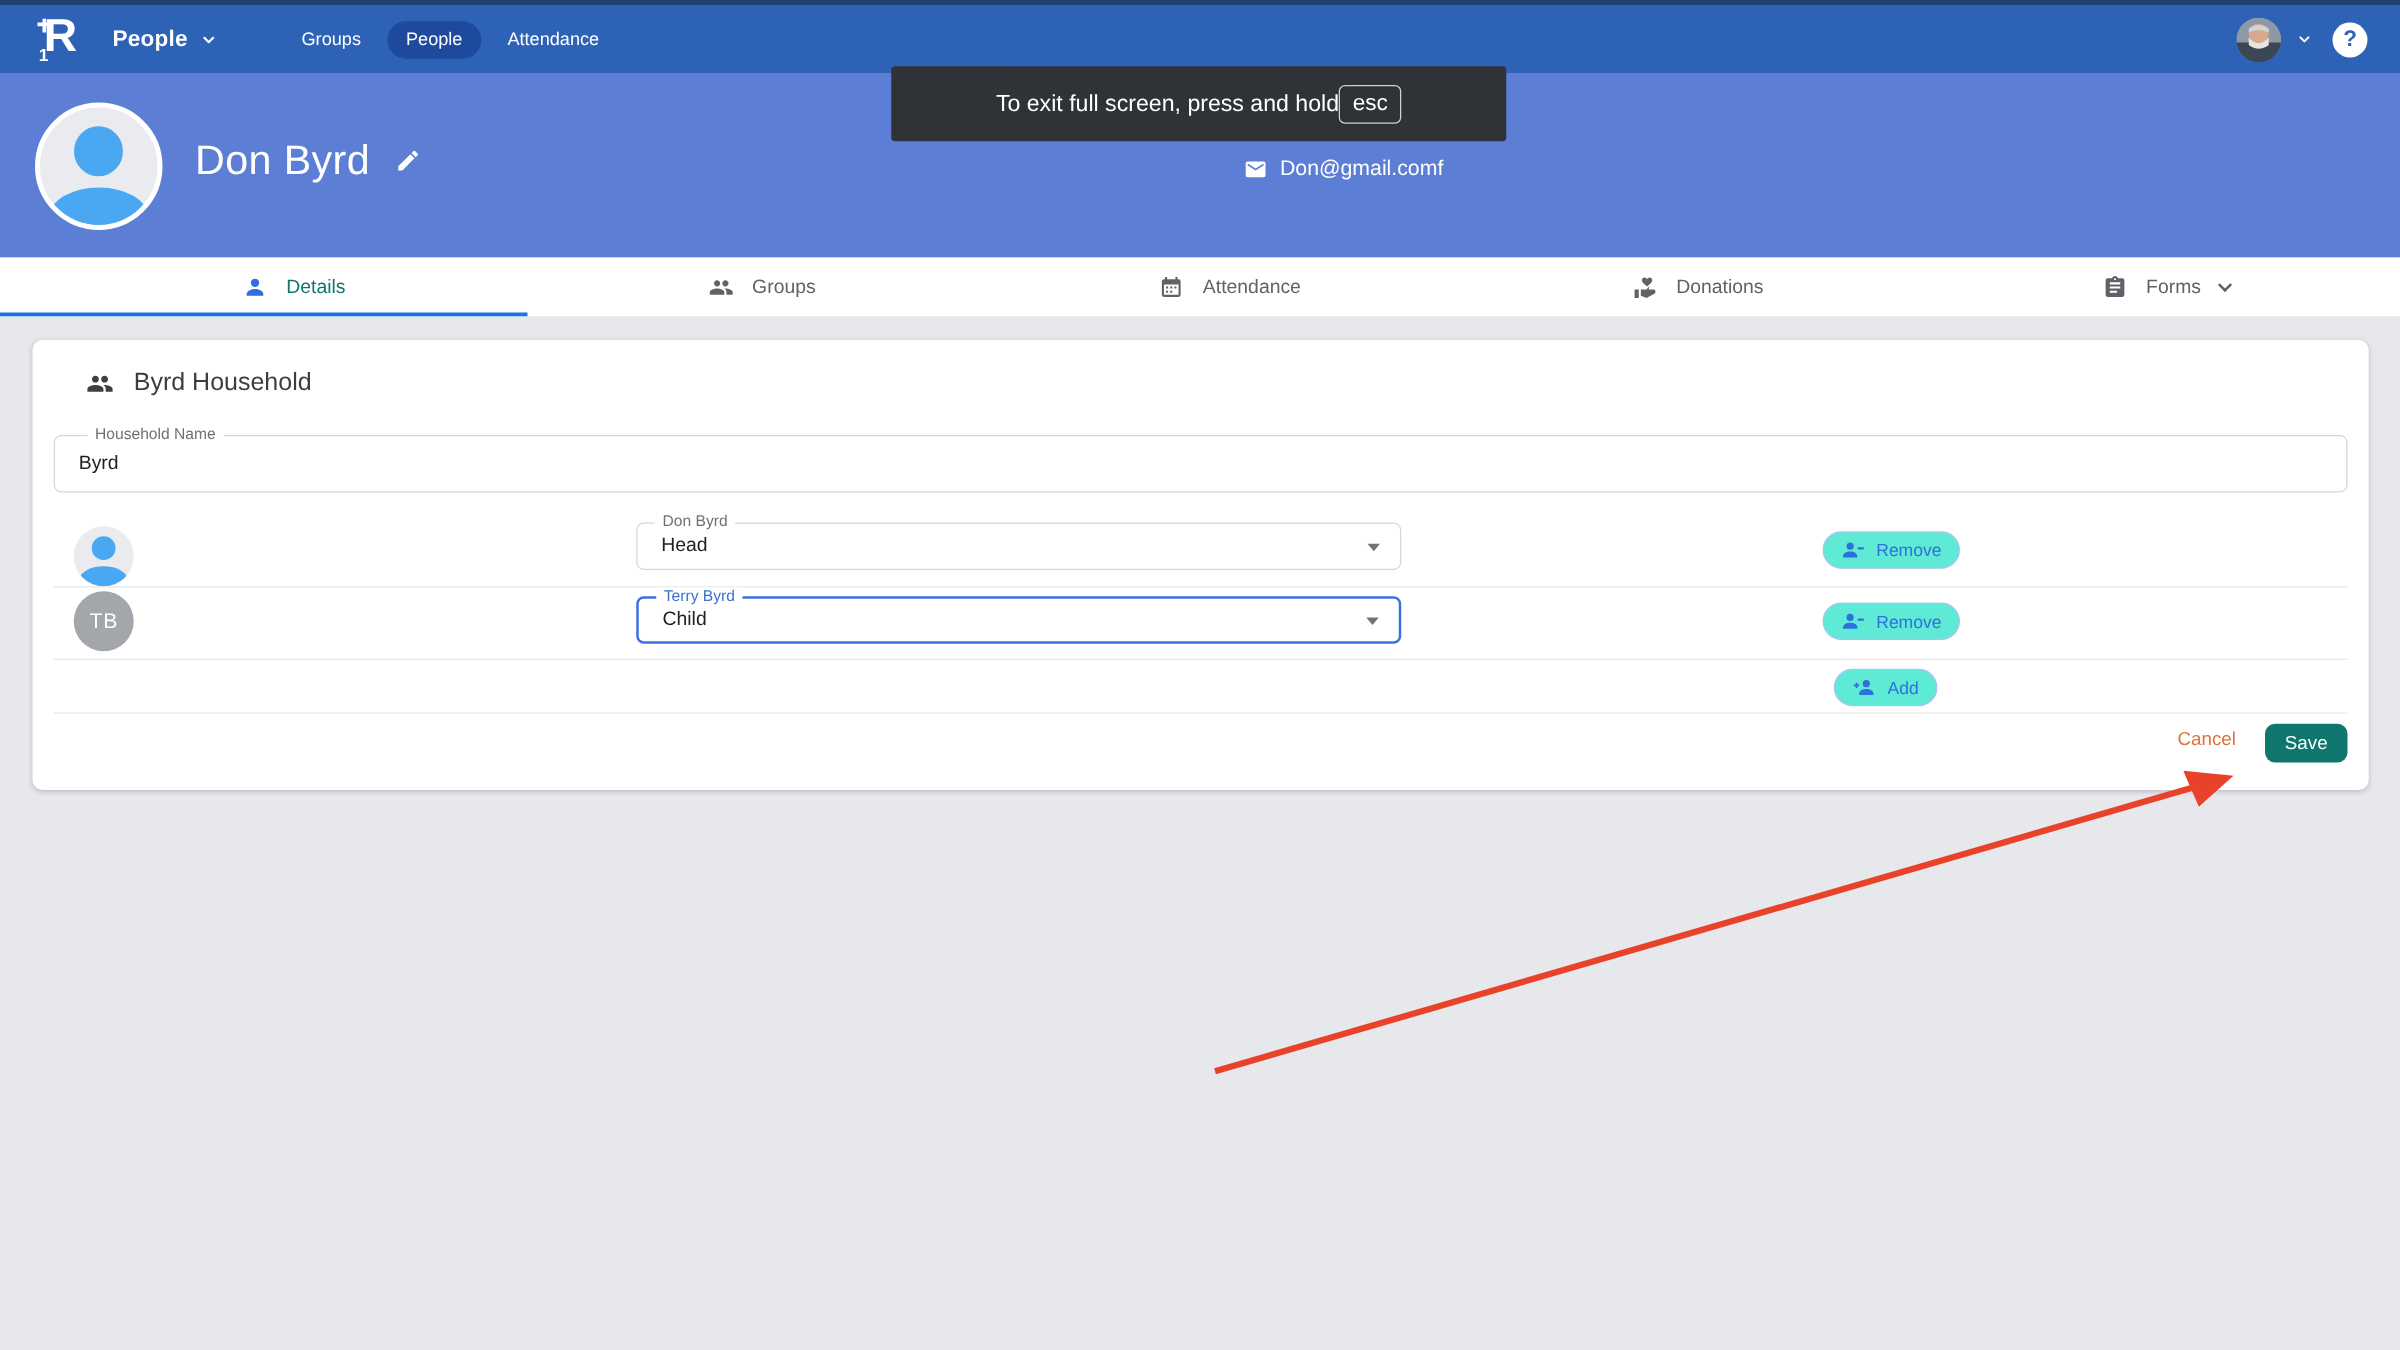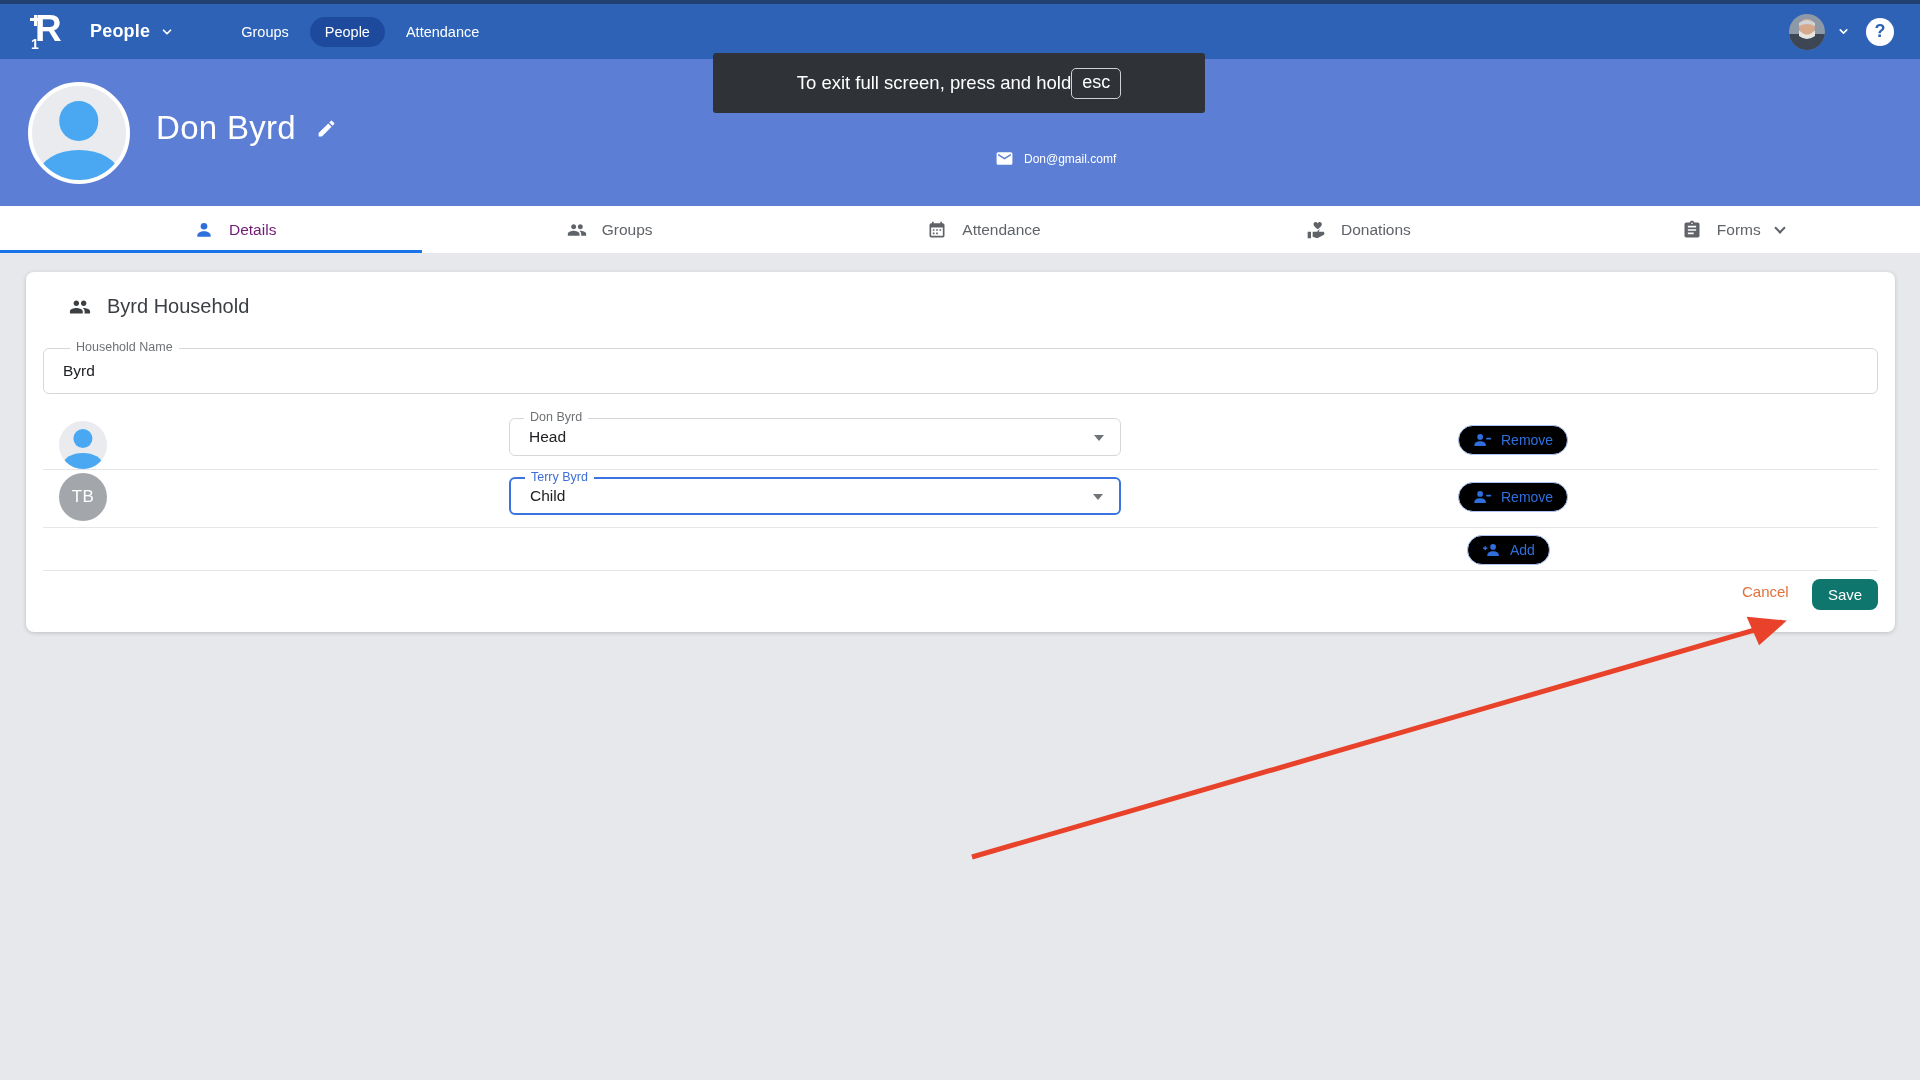--- a/index.html
+++ b/index.html
@@ -37,29 +37,29 @@
   .big-avatar { position:absolute; left:28px; top:23px; width:102px; height:102px; border-radius:50%;
                 background:#e9ebee; border:4px solid #fff; overflow:hidden; }
   .silhouette { position:relative; width:100%; height:100%; }
   .silhouette .head { position:absolute; left:50%; transform:translateX(-50%); border-radius:50%; background:#49a8f1; }
   .silhouette .body { position:absolute; left:50%; transform:translateX(-50%); border-radius:50% 50% 0 0; background:#49a8f1; }
   .big-avatar .head { top:16%; width:42%; height:42%; }
   .big-avatar .body { top:68%; width:84%; height:50%; }
   .person-name { position:absolute; left:156px; top:50px; font-size:33px; font-weight:500; letter-spacing:.3px;
                  display:flex; align-items:center; gap:20px; }
   .person-name svg { width:21px; height:21px; fill:#fff; cursor:pointer; }
-  .email-row { position:absolute; left:995px; top:66px; display:flex; align-items:center; gap:10px; font-size:12px;margin-top:24px; }
+  .email-row { position:absolute; left:995px; top:66px; display:flex; align-items:center; gap:10px; font-size:17px; }
   .email-row svg { width:19px; height:19px; fill:#fff; }
 
   
   .tabbar { position:absolute; left:0; top:206px; width:1920px; height:47px; background:#fff; display:flex; }
   .tab { flex:1; display:flex; align-items:center; justify-content:center; gap:15px; position:relative;
          font-size:15.5px; font-weight:500; color:#5f6368; cursor:pointer; }
   .tab svg { width:20px; height:20px; fill:#5f6368; }
-  .tab.active { color:#701a75;padding-left:48px; }
+  .tab.active { color:#0f766e;padding-left:48px; }
   .tab.active svg { fill:#2e6edd; }
   .tab.active::after { content:""; position:absolute; left:0; right:0; bottom:0; height:3px; background:#1a73e8; }
   .tab .caret { border:solid #5f6368; border-width:0 2px 2px 0; padding:3px; transform:rotate(45deg); margin-top:-4px; }
 
   
   .card { position:absolute; left:26px; top:272px; width:1869px; height:360px; background:#fff;
           border-radius:8px; box-shadow:0 1px 4px rgba(0,0,0,.18); }
   .card-title { position:absolute; left:43px; top:23px; display:flex; align-items:center; gap:16px;
                 font-size:20px; font-weight:500; color:#3a3e43; }
   .card-title svg { width:22px; height:22px; fill:#3c4043; }
@@ -80,21 +80,21 @@
   .select.focused .flabel { color:#3d6fd7; font-weight:500; }
 
   .row-avatar { position:absolute; left:33px; width:48px; height:48px; border-radius:50%; overflow:hidden; background:#e9ebee; }
   .row-avatar .head { top:17%; width:40%; height:40%; }
   .row-avatar .body { top:66%; width:82%; height:48%; }
   .row-avatar.initials { background:#a3a7ab; color:#fff; display:flex; align-items:center; justify-content:center;
                          font-size:17px; letter-spacing:.5px; }
 
   .divider { position:absolute; left:17px; right:17px; height:1px; background:#e6e6e9; }
 
-  .pill-btn { position:absolute; height:30px; border:1px solid #aac4f6; border-radius:16px; background:#000000;
+  .pill-btn { position:absolute; height:30px; border:1px solid #aac4f6; border-radius:16px; background:#5eead4;
               display:flex; align-items:center; justify-content:center; gap:9px; cursor:pointer;
               font-size:14px; font-weight:500; color:#2f6fdd; padding:0 14px; }
   .pill-btn svg { width:19px; height:19px; fill:#2f6fdd; }
 
   .cancel-btn { position:absolute; left:1716px; top:311px; font-size:15px; font-weight:500; color:#e2703a; cursor:pointer; }
   .save-btn { position:absolute; left:1786px; top:307px; width:66px; height:31px; background:#0f766e; color:#fff;
               border:none; border-radius:8px; font-size:15px; font-weight:500; cursor:pointer;
               font-family:inherit; display:flex; align-items:center; justify-content:center; }
 
   

